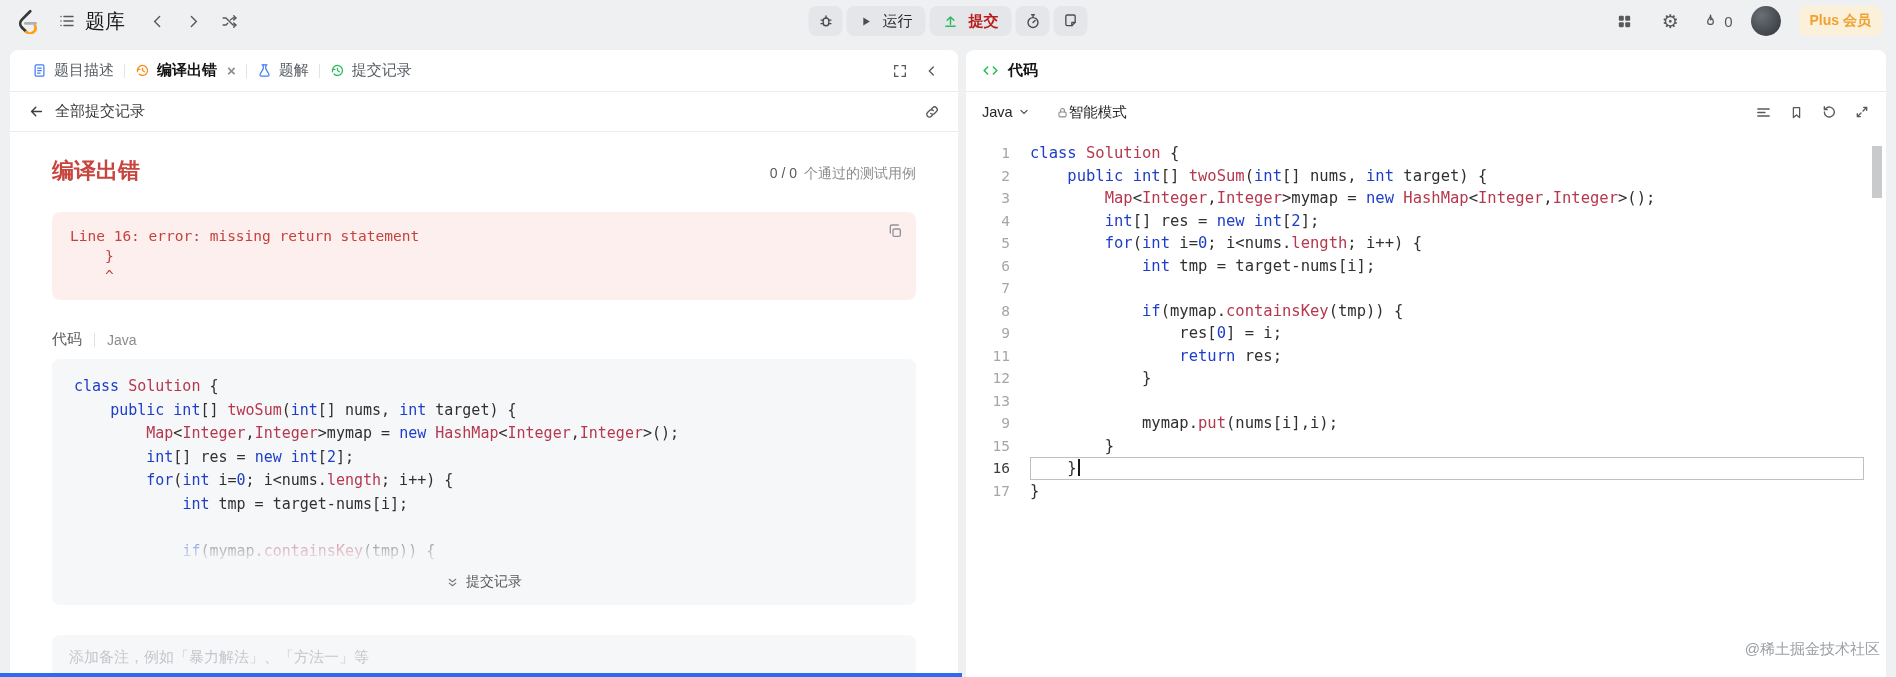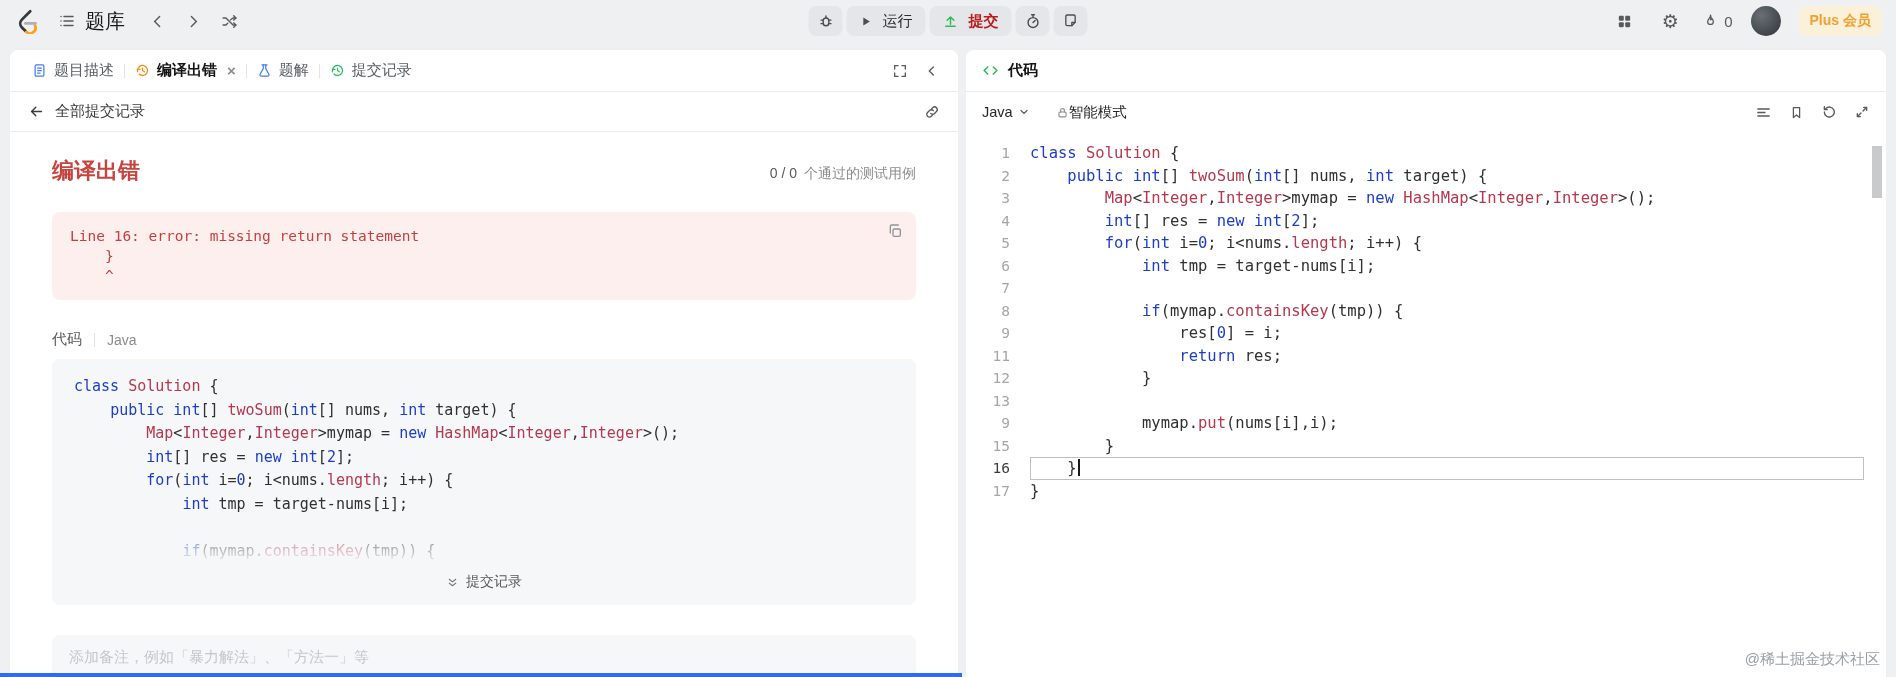--- a/index.html
+++ b/index.html
@@ -98,21 +98,21 @@
   .caret { display:inline-block; width:2px; height:17px; background:#1a1a1a;
     vertical-align:-3px; margin-left:1px; }
   .scroll-thumb { position:absolute; top:96px; right:4px; width:10px; height:52px;
     background:#c9cacc; cursor:pointer; }
 
   
   .tk-k { color:#1e3ec8; } .tk-t { color:#b5384e; } .tk-f { color:#b5384e; }
   .tk-n { color:#1e3ec8; } .tk-p { color:#303030; }
 
   .bottom-accent { position:absolute; left:0; bottom:0; width:962px; height:4px; background:#2e6bf2; }
-  .watermark { position:absolute; right:16px; bottom:8px; font-size:15px; color:#9aa0a6; z-index:10; }
+  .watermark { position:absolute; right:16px; bottom:18px; font-size:15px; color:#9aa0a6; z-index:10; }
 
   svg { display:block; }
 </style>
 </head>
 <body>
 
 <div id="topbar">
   <div class="tb-left">
     <div class="logo">
       <svg viewBox="0 0 32 32" width="26" height="26" fill="none" stroke-linecap="round" stroke-width="3.4">

